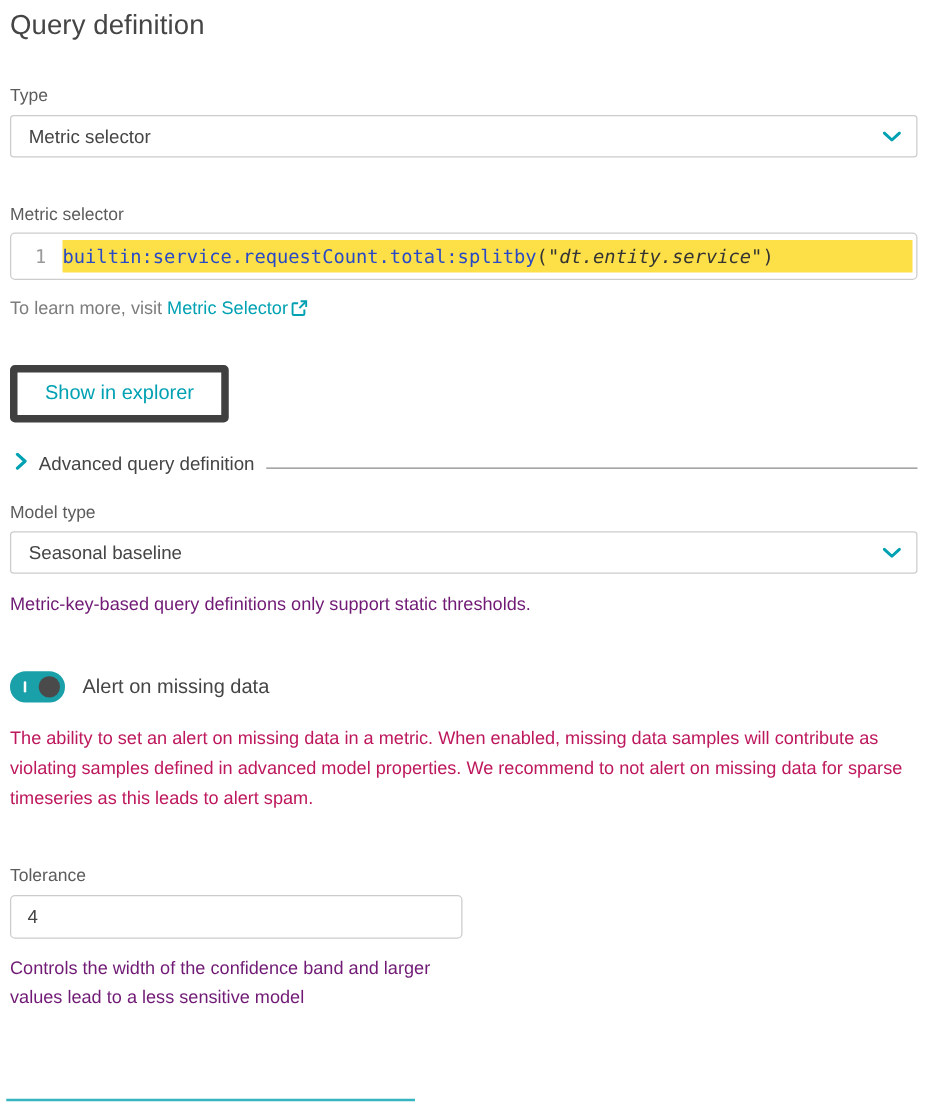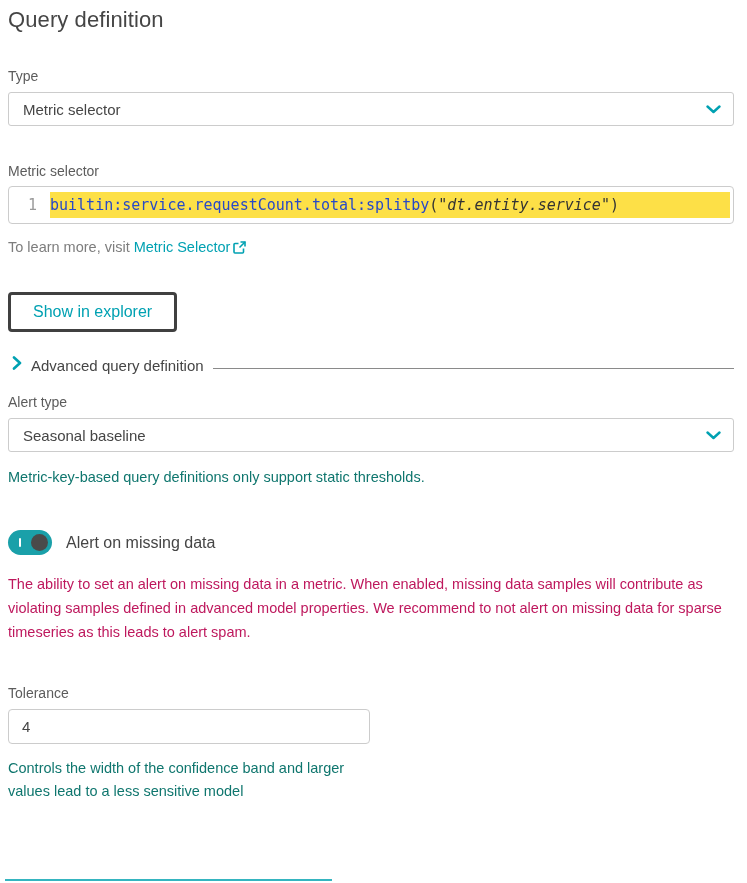--- a/index.html
+++ b/index.html
@@ -84,21 +84,21 @@
     color: #7d7d7d;
     display: flex;
     align-items: center;
     gap: 4px;
   }
   .link { color: #00a1b2; text-decoration: none; cursor: pointer; }
   .ext-link-svg { width: 13px; height: 13px; display: inline-block; margin-left: 3px; vertical-align: -2px; }
 
   .btn-secondary {
     display: inline-block;
-    border: 3px solid #404040;
+    border: 6px solid #404040;
     color: #00a1b2;
     background: #ffffff;
     border-radius: 4px;
     font-size: 16px;
     font-family: "Liberation Sans", sans-serif;
     padding: 8px 22px;
     cursor: pointer;
   }
 
   .expander-row {
@@ -111,21 +111,21 @@
   .expander-rule {
     flex: 1;
     border-bottom: 1px solid #8a8a8a;
     margin-left: 9px;
     margin-bottom: -6px;
     height: 1px;
   }
 
   .hint-text {
     font-size: 14.5px;
-    color: #0f766e;
+    color: #701a75;
     line-height: 23px;
   }
 
   
   .toggle-row { display: flex; align-items: center; }
   .toggle {
     width: 44px;
     height: 25px;
     border-radius: 13px;
     background: #1aa0a9;
@@ -235,21 +235,21 @@
     <span>
       <svg class="chevron-right-svg" viewBox="0 0 10 14">
           <polyline points="2,1.5 8,7 2,12.5" fill="none" stroke="#00a1b2" stroke-width="2.6" stroke-linecap="round" stroke-linejoin="round"></polyline>
         </svg>
     </span>
     <span class="expander-label">Advanced query definition</span>
     <span class="expander-rule"></span>
   </div>
 
 
-  <label class="field-label mt-model-label">Alert type</label>
+  <label class="field-label mt-model-label">Model type</label>
   <div class="select-box mt-sel">
     <span class="select-value">Seasonal baseline</span>
     <span>
       <svg class="chevron-down-svg" viewBox="0 0 15 9">
           <polyline points="1.5,1.5 7.5,7 13.5,1.5" fill="none" stroke="#00a1b2" stroke-width="2.4" stroke-linecap="round" stroke-linejoin="round"></polyline>
         </svg>
     </span>
   </div>
   <div class="hint-text mt-hint">Metric-key-based query definitions only support static thresholds.</div>
 

